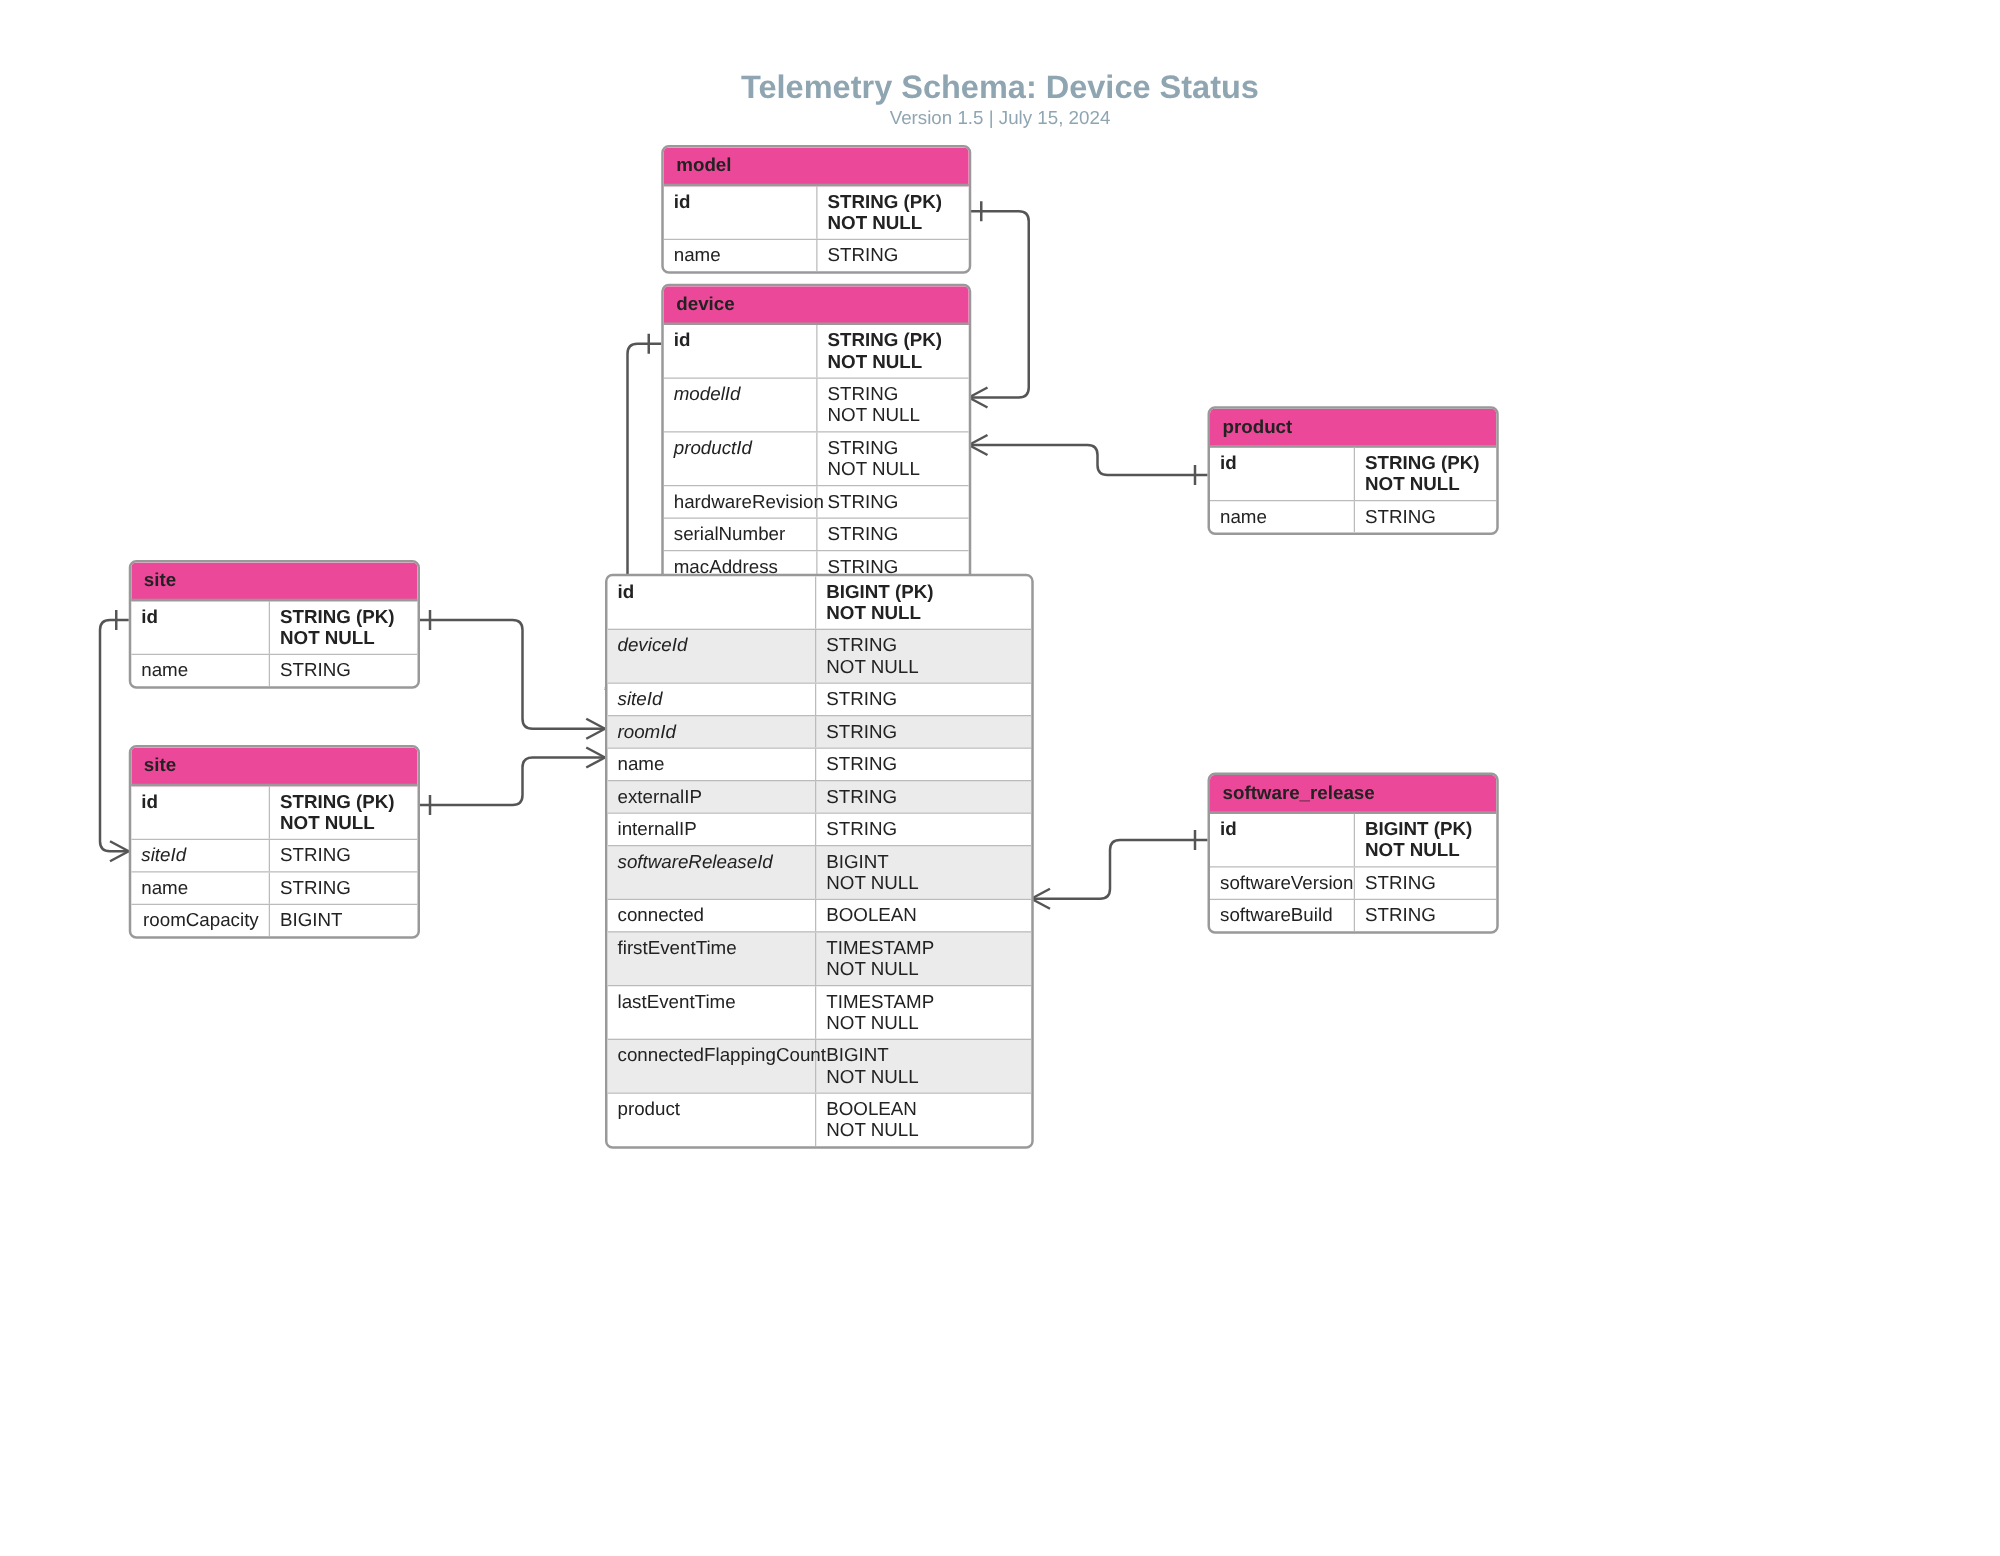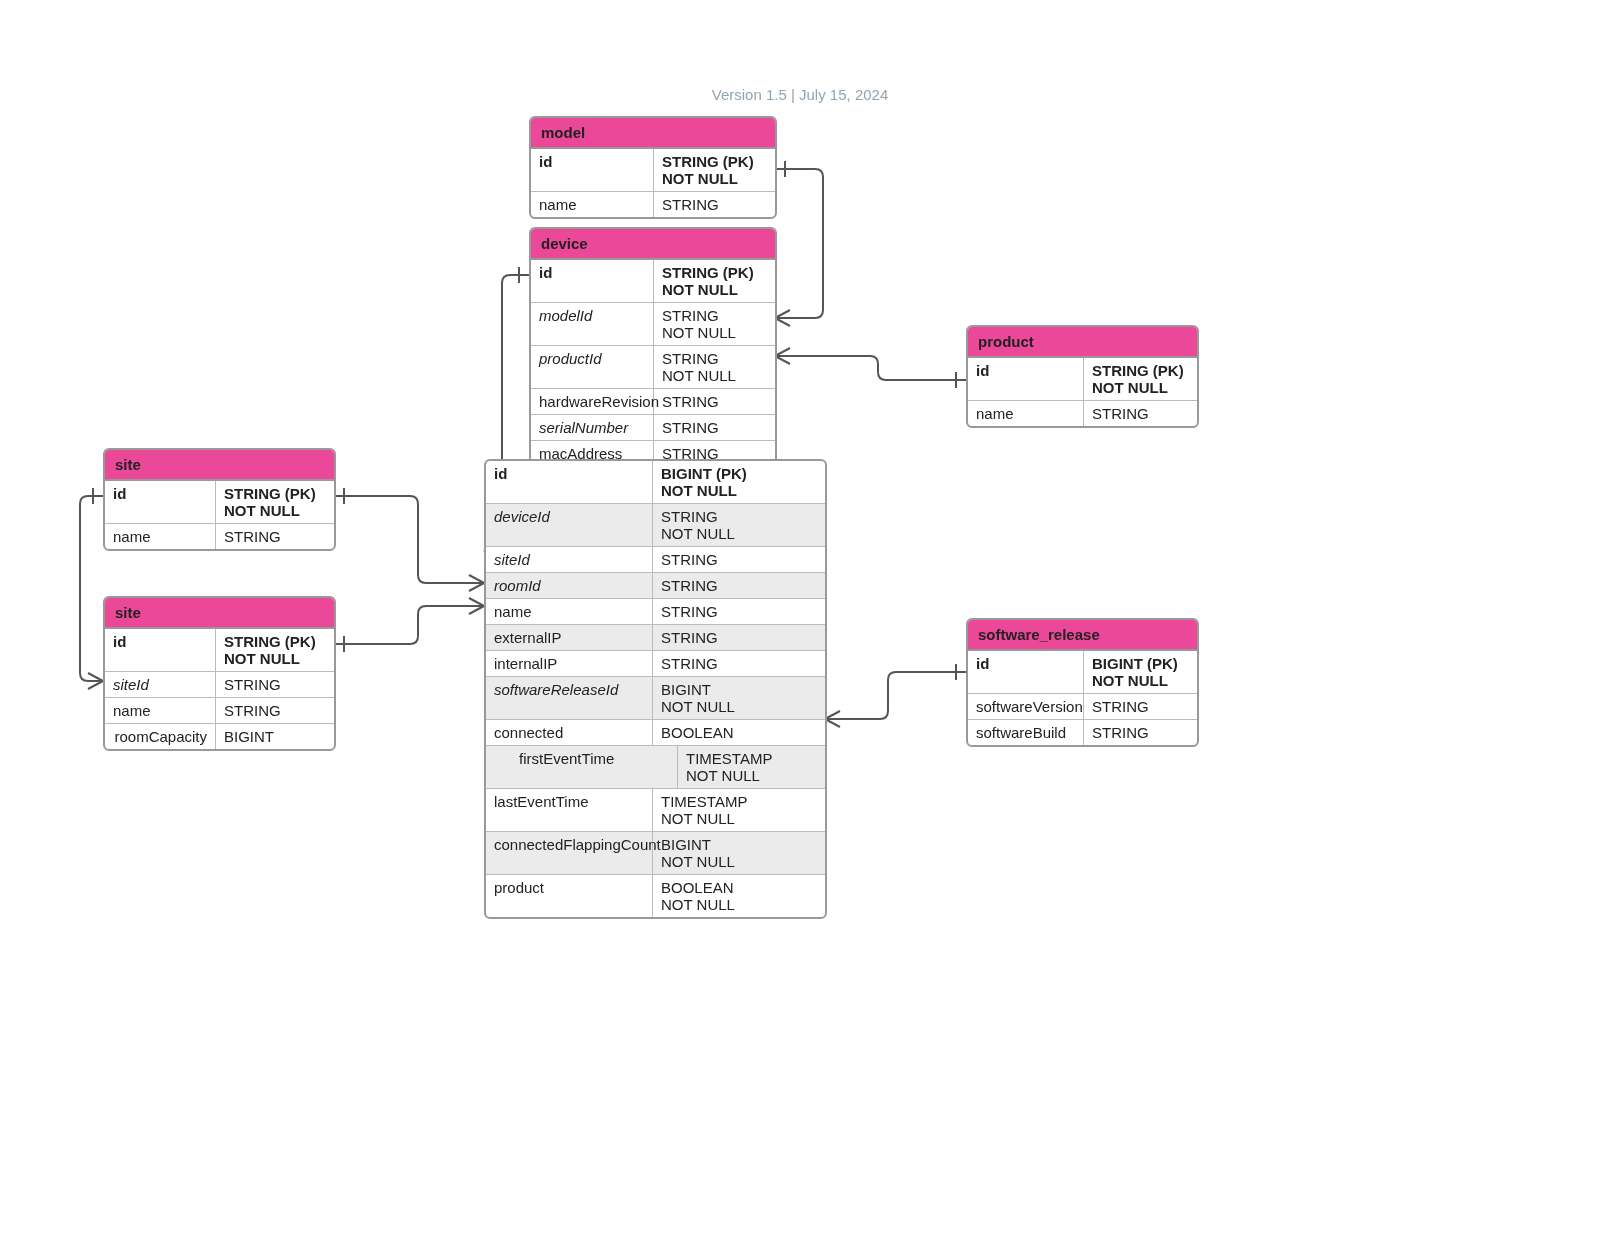--- a/index.html
+++ b/index.html
@@ -92,20 +92,21 @@
   svg.connectors path {
     fill: none;
     stroke: #555;
     stroke-width: 2;
   }
 </style>
 </head>
 <body>
 
 <div class="canvas">
+  <div class="title">Telemetry Schema: Device Status</div>
   <div class="subtitle">Version 1.5  |  July 15, 2024</div>
 
   <svg class="connectors">
 
     <path d="M 775 169 L 815 169 Q 823 169 823 177 L 823 310 Q 823 318 815 318 L 775 318"></path>
     <path d="M 785 161 L 785 177"></path>
     <path d="M 775 318 L 790 310 M 775 318 L 790 326"></path>
 
     <path d="M 775 356 L 870 356 Q 878 356 878 364 L 878 372 Q 878 380 886 380 L 966 380"></path>
     <path d="M 956 372 L 956 388"></path>
@@ -163,21 +164,21 @@
         <div class="row fk">
           <div class="col-name" style="width: 123px;">productId</div>
           <div class="col-type">STRING
 NOT NULL</div>
         </div>
         <div class="row">
           <div class="col-name" style="width: 123px;">hardwareRevision</div>
           <div class="col-type">STRING</div>
         </div>
         <div class="row">
-          <div class="col-name" style="width: 123px; font-style: italic;">serialNumber</div>
+          <div class="col-name" style="width: 123px;">serialNumber</div>
           <div class="col-type">STRING</div>
         </div>
         <div class="row">
           <div class="col-name" style="width: 123px;">macAddress</div>
           <div class="col-type">STRING</div>
         </div>
       </div>
   </div>
 
   <div class="entity highlight" style="left:484px; top:459px; width:339px;">
@@ -215,21 +216,21 @@
         <div class="row fk shade">
           <div class="col-name" style="width: 167px;">softwareReleaseId</div>
           <div class="col-type">BIGINT
 NOT NULL</div>
         </div>
         <div class="row">
           <div class="col-name" style="width: 167px;">connected</div>
           <div class="col-type">BOOLEAN</div>
         </div>
         <div class="row shade">
-          <div class="col-name" style="width: 167px; margin-left: 25px;">firstEventTime</div>
+          <div class="col-name" style="width: 167px;">firstEventTime</div>
           <div class="col-type">TIMESTAMP
 NOT NULL</div>
         </div>
         <div class="row">
           <div class="col-name" style="width: 167px;">lastEventTime</div>
           <div class="col-type">TIMESTAMP
 NOT NULL</div>
         </div>
         <div class="row shade">
           <div class="col-name" style="width: 167px;">connectedFlappingCount</div>

